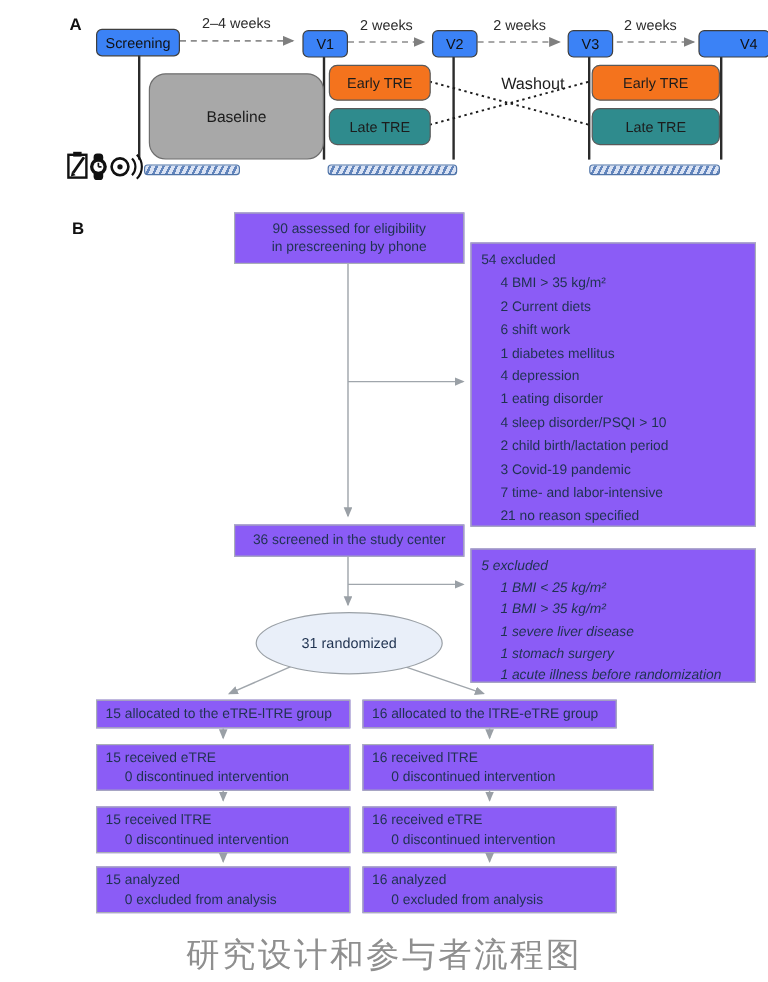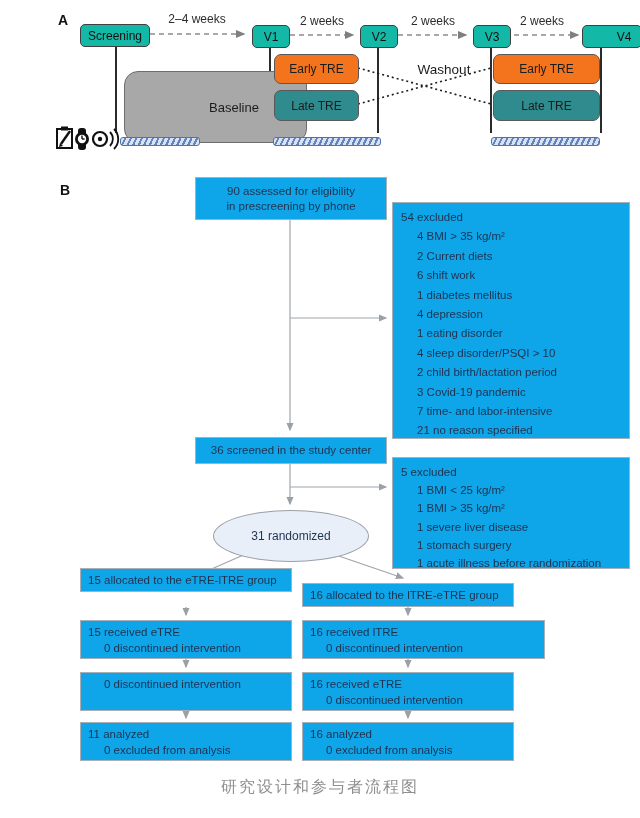--- a/index.html
+++ b/index.html
@@ -2,43 +2,43 @@
 <html><head>
 <meta charset="utf-8">
 <style>
   html,body{margin:0;padding:0;background:#ffffff;}
   #fig{position:relative;width:640px;height:818px;background:#ffffff;
        font-family:"Liberation Sans", sans-serif;color:#1a1a1a;overflow:hidden;}
   .abs{position:absolute;}
   svg.layer{position:absolute;left:0;top:0;pointer-events:none;}
   
   .panel-label{font-weight:bold;font-size:14px;color:#111;}
-  .tbox{background:#14b8a6;border:1.6px solid #3f3f3f;border-radius:5px;
+  .tbox{background:#3b82f6;border:1.6px solid #3f3f3f;border-radius:5px;
         display:flex;align-items:center;justify-content:center;
         font-size:12px;color:#111;z-index:2;}
   .wklabel{font-size:12px;color:#2b2b2b;text-align:center;z-index:2;}
   .baseline-box{background:#a8a8a8;border:1.6px solid #6e6e6e;border-radius:14px;
         display:flex;align-items:center;justify-content:center;font-size:13px;color:#1c1c1c;z-index:2;}
   .tre-box{border:1.6px solid #595959;border-radius:7px;display:flex;align-items:center;
         justify-content:center;font-size:12px;color:#1c1c1c;z-index:2;}
   .washout{font-size:13.5px;color:#1c1c1c;z-index:2;}
   .hbar{height:7px;border:1px solid #4f74a8;border-radius:3px;z-index:2;
         background:repeating-linear-gradient(115deg,#d9e2f3 0 3px,#6285bd 3px 5px);}
   
-  .fbox{background:#0ea5e9;border:1px solid #a9afb6;color:#1f3250;font-size:11.5px;z-index:2;}
+  .fbox{background:#8b5cf6;border:1px solid #a9afb6;color:#1f3250;font-size:11.5px;z-index:2;}
   .fbox.center{display:flex;flex-direction:column;align-items:center;justify-content:center;text-align:center;line-height:15px;}
   .fbox.leftpad{display:flex;align-items:center;padding-left:7px;box-sizing:border-box;}
   .fbox.two-line{padding:3px 7px;box-sizing:border-box;line-height:16px;}
   .fbox.two-line .l2{padding-left:16px;}
   .excl{padding:5px 8px;box-sizing:border-box;line-height:19.4px;}
   .excl .item{padding-left:16px;}
-  .excl2 .item, .excl2 .t{line-height:18.2px;}
+  .excl2 .item, .excl2 .t{line-height:18.2px;font-style:italic;}
   .ellipse{background:#e9eff9;border:1px solid #9aa0a6;border-radius:50%;
         display:flex;align-items:center;justify-content:center;font-size:12px;color:#1f3250;z-index:2;}
-  .caption{width:640px;text-align:center;font-size:16px;color:#8f8f8f;letter-spacing:2px;z-index:2;}
+  .caption{width:640px;text-align:center;font-size:28px;color:#8f8f8f;letter-spacing:2px;z-index:2;}
 </style>
 </head>
 <body>
 
 <div id="fig">
 
   <svg class="layer" width="640" height="818">
     <defs>
       <marker id="arrGray" markerWidth="8" markerHeight="8" refX="6" refY="3" orient="auto">
         <path d="M0,0 L7,3 L0,6 Z" fill="#9aa0a6"></path>
@@ -90,21 +90,21 @@
   <div class="abs tbox" style="left:252px;top:25px;width:36px;height:21px;">V1</div>
   <div class="abs tbox" style="left:360px;top:25px;width:36px;height:21px;">V2</div>
   <div class="abs tbox" style="left:473px;top:25px;width:36px;height:21px;">V3</div>
   <div class="abs tbox" style="left:582px;top:25px;width:34px;height:21px;padding-left:24px;">V4</div>
 
   <div class="abs wklabel" style="left:157px;top:12px;width:80px;">2–4 weeks</div>
   <div class="abs wklabel" style="left:287px;top:14px;width:70px;">2 weeks</div>
   <div class="abs wklabel" style="left:398px;top:14px;width:70px;">2 weeks</div>
   <div class="abs wklabel" style="left:507px;top:14px;width:70px;">2 weeks</div>
 
-  <div class="abs baseline-box" style="left:124px;top:71px;width:144px;height:70px;padding-left:37px;">Baseline</div>
+  <div class="abs baseline-box" style="left:124px;top:61px;width:144px;height:70px;">Baseline</div>
 
   <div class="abs tre-box" style="left:274px;top:54px;width:83px;height:28px;background:#f4731d;">Early TRE</div>
   <div class="abs tre-box" style="left:274px;top:90px;width:83px;height:29px;background:#2f8b8d;">Late TRE</div>
   <div class="abs tre-box" style="left:493px;top:54px;width:105px;height:28px;background:#f4731d;">Early TRE</div>
   <div class="abs tre-box" style="left:493px;top:90px;width:105px;height:29px;background:#2f8b8d;">Late TRE</div>
 
   <div class="abs washout" style="left:413px;top:62px;width:62px;text-align:center;">Washout</div>
 
   <svg class="abs" style="left:55px;top:125px;z-index:2;" width="68" height="28" viewBox="0 0 68 28">
     <g>
@@ -162,30 +162,31 @@
     <div class="t">5 excluded</div>
     <div class="item">1 BMI &lt; 25 kg/m²</div>
     <div class="item">1 BMI &gt; 35 kg/m²</div>
     <div class="item">1 severe liver disease</div>
     <div class="item">1 stomach surgery</div>
     <div class="item">1 acute illness before randomization</div>
   </div>
 
   <div class="abs ellipse" style="left:213px;top:510px;width:154px;height:50px;">31 randomized</div>
 
-  <div class="abs fbox leftpad" style="left:80px;top:568px;width:212px;height:24px;">15 allocated to the eTRE-lTRE group</div>
+  <div class="abs fbox leftpad" style="left:80px;top:583px;width:212px;height:24px;">15 allocated to the eTRE-lTRE group</div>
   <div class="abs fbox two-line" style="left:80px;top:620px;width:212px;height:39px;">
     <div>15 received eTRE</div>
     <div class="l2">0 discontinued intervention</div>
   </div>
   <div class="abs fbox two-line" style="left:80px;top:672px;width:212px;height:39px;">
+    <div>15 received lTRE</div>
     <div class="l2">0 discontinued intervention</div>
   </div>
   <div class="abs fbox two-line" style="left:80px;top:722px;width:212px;height:39px;">
-    <div>11 analyzed</div>
+    <div>15 analyzed</div>
     <div class="l2">0 excluded from analysis</div>
   </div>
 
   <div class="abs fbox leftpad" style="left:302px;top:583px;width:212px;height:24px;">16 allocated to the lTRE-eTRE group</div>
   <div class="abs fbox two-line" style="left:302px;top:620px;width:243px;height:39px;">
     <div>16 received lTRE</div>
     <div class="l2">0 discontinued intervention</div>
   </div>
   <div class="abs fbox two-line" style="left:302px;top:672px;width:212px;height:39px;">
     <div>16 received eTRE</div>

